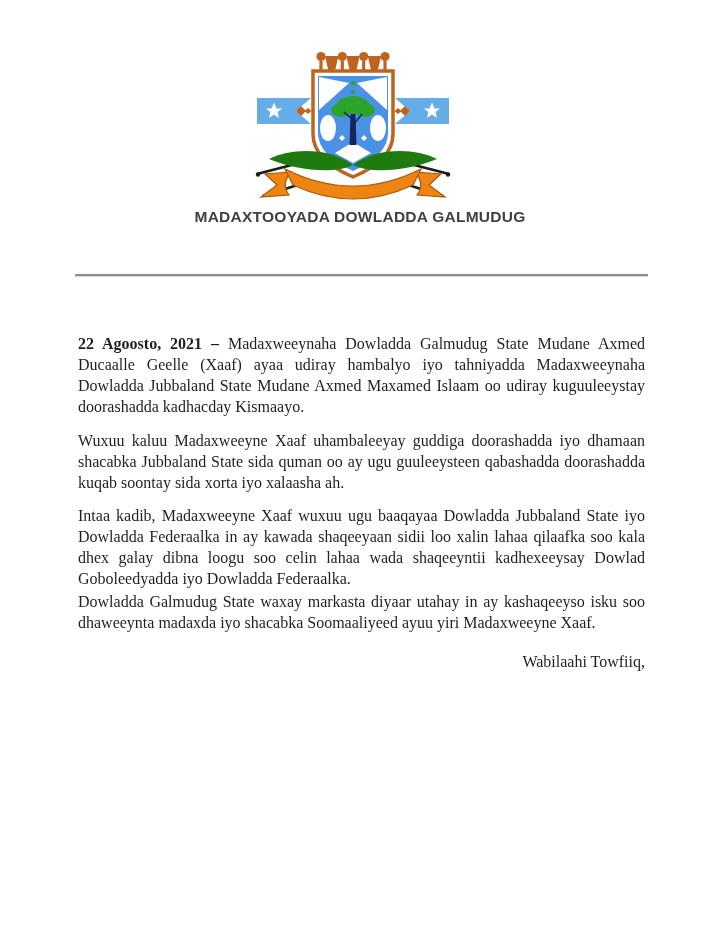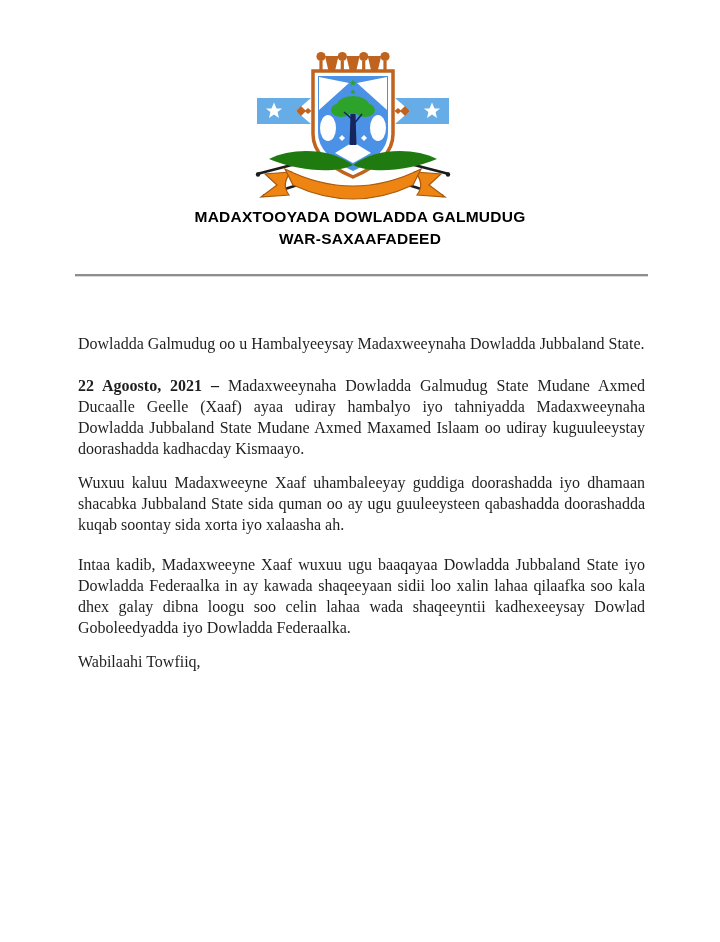--- a/index.html
+++ b/index.html
@@ -4,37 +4,37 @@
 <style>
   html,body{margin:0;padding:0;background:#ffffff;}
   .page{
     position:relative;width:720px;height:942px;background:#ffffff;overflow:hidden;
     font-family:"Liberation Serif", serif;color:var(--ink,#1f1f1f);
   }
   .emblem{position:absolute;left:255px;top:48px;width:196px;height:158px;}
   .org-title{
     position:absolute;top:206px;left:0;width:720px;text-align:center;
     font-family:"Liberation Sans", sans-serif;font-weight:bold;font-size:15.5px;
-    line-height:22px;color:#000000;letter-spacing:.25px;
+    line-height:22px;color:#404040;letter-spacing:.25px;
   }
   .rule{
     position:absolute;top:274px;left:75px;width:573px;height:2px;
     background:var(--rule-gray,#8d8d8d);box-shadow:0 1px 0 #d8d8d8;
   }
   .content{
     position:absolute;top:333px;left:78px;width:567px;
     font-size:16px;line-height:21px;
   }
   .para{margin:0;text-align:justify;}
   .p1{margin-bottom:21px;}
   .p2{margin-bottom:13px;}
-  .p3{margin-bottom:19px;}
-  .p4{margin-bottom:13px;}
+  .p3{margin-bottom:12px;}
+  .p4{margin-bottom:2px;}
   .p5{margin-bottom:18px;}
-  .closing{margin:0;text-align:left;}
+  .closing{margin:0;text-align:right;}
   .end-mark{margin:61px 62px 0 0;text-align:center;}
 </style>
 </head>
 <body>
 
 <div class="page">
 
   <div class="emblem">
     <svg width="196" height="158" viewBox="0 0 196 158" xmlns="http://www.w3.org/2000/svg">
 
@@ -102,26 +102,25 @@
       <g stroke="var(--ribbon-edge,#a8590c)" stroke-width="1.2">
         <path d="M36,124 L10,126 L22,137 L6,149 L34,147 C28,139 30,131 36,124 Z" fill="var(--ribbon-orange,#ee8412)"></path>
         <path d="M160,124 L186,126 L174,137 L190,149 L162,147 C168,139 166,131 160,124 Z" fill="var(--ribbon-orange,#ee8412)"></path>
         <path d="M30,121 Q98,155 166,121 L158,137 Q98,165 38,137 Z" fill="var(--ribbon-orange,#ee8412)"></path>
       </g>
     </svg>
   </div>
 
   <div class="org-title">
     <div>MADAXTOOYADA DOWLADDA GALMUDUG</div>
-    <div>WAR-SAXAAFADEED</div>
   </div>
 
   <div class="rule"></div>
 
   <div class="content">
-    <p class="para p1">Dowladda Galmudug oo u Hambalyeeysay Madaxweeynaha Dowladda Jubbaland State.</p>
     <p class="para p2"><strong>22 Agoosto, 2021 –</strong><span> Madaxweeynaha Dowladda Galmudug State Mudane Axmed Ducaalle Geelle (Xaaf) ayaa udiray hambalyo iyo tahniyadda Madaxweeynaha Dowladda Jubbaland State Mudane Axmed Maxamed Islaam oo udiray kuguuleeystay doorashadda kadhacday Kismaayo.</span></p>
     <p class="para p3">Wuxuu kaluu Madaxweeyne Xaaf uhambaleeyay guddiga doorashadda iyo dhamaan shacabka Jubbaland State sida quman oo ay ugu guuleeysteen qabashadda doorashadda kuqab soontay sida xorta iyo xalaasha ah.</p>
     <p class="para p4">Intaa kadib, Madaxweeyne Xaaf wuxuu ugu baaqayaa Dowladda Jubbaland State iyo Dowladda Federaalka in ay kawada shaqeeyaan sidii loo xalin lahaa qilaafka soo kala dhex galay dibna loogu soo celin lahaa wada shaqeeyntii kadhexeeysay Dowlad Goboleedyadda iyo Dowladda Federaalka.</p>
+    <p class="para p5">Dowladda Galmudug State waxay markasta diyaar utahay in ay kashaqeeyso isku soo dhaweeynta madaxda iyo shacabka Soomaaliyeed ayuu yiri Madaxweeyne Xaaf.</p>
     <p class="closing">Wabilaahi Towfiiq,</p>
   </div>
 
 </div>
 
 </body></html>

